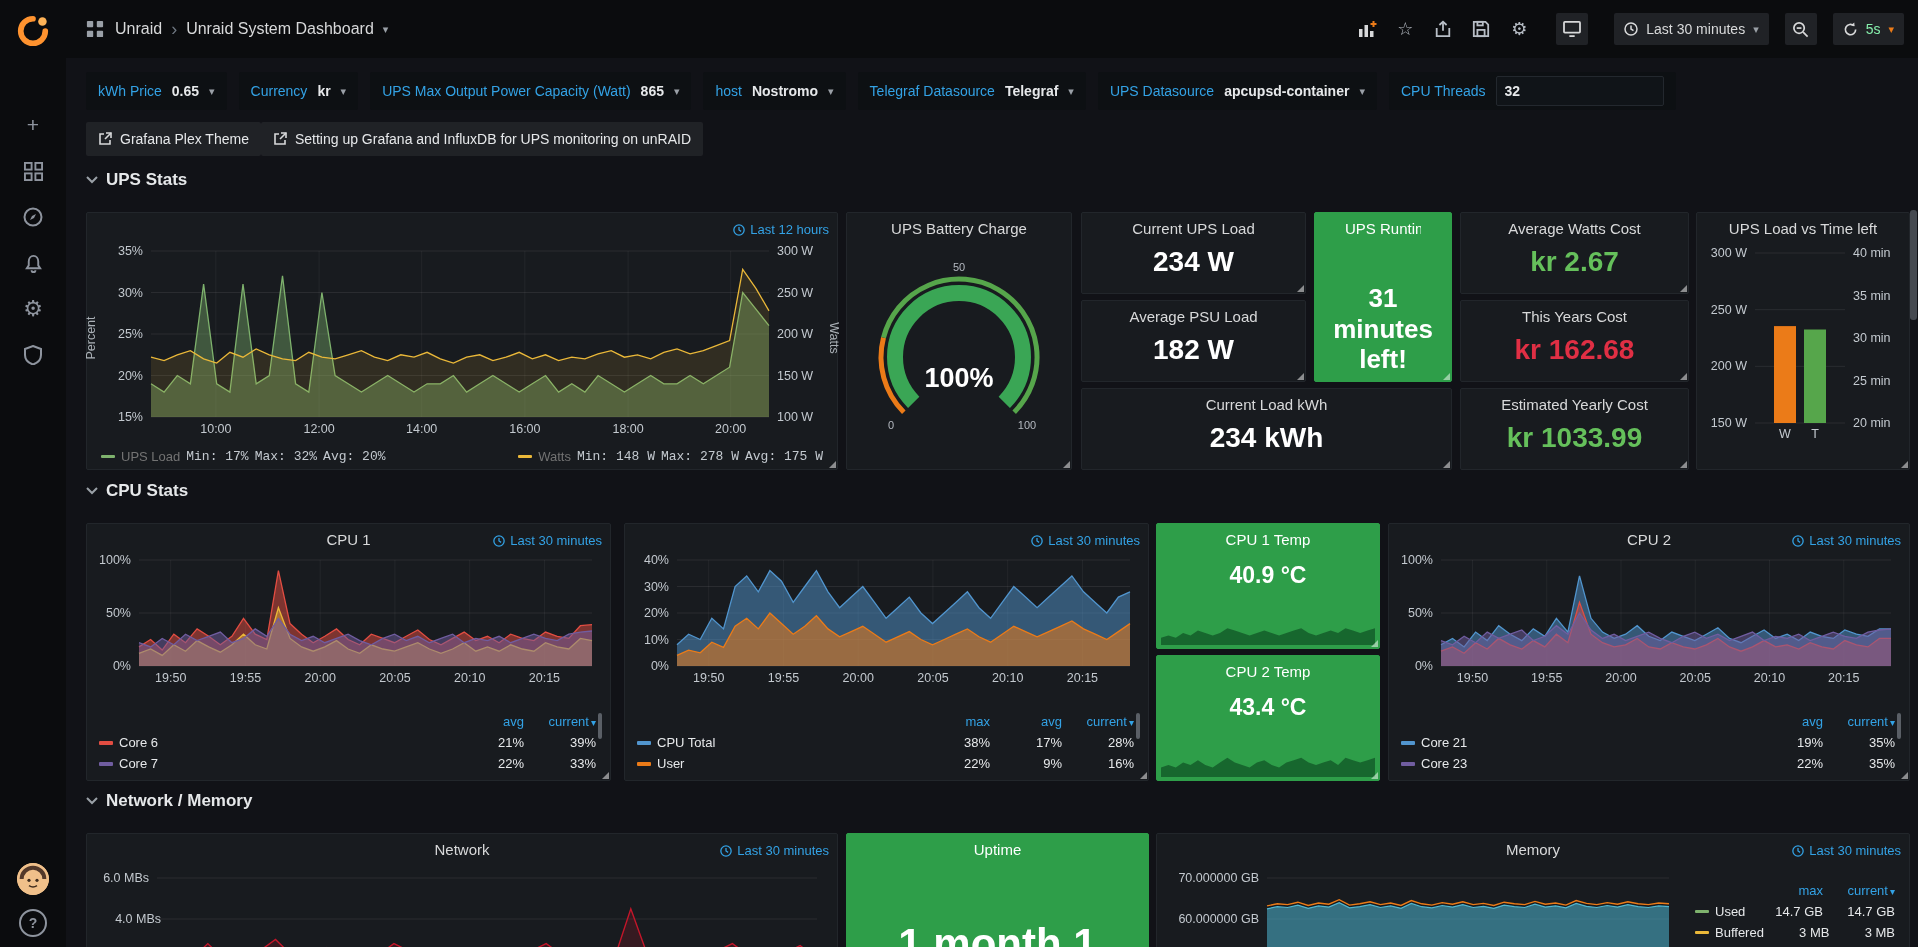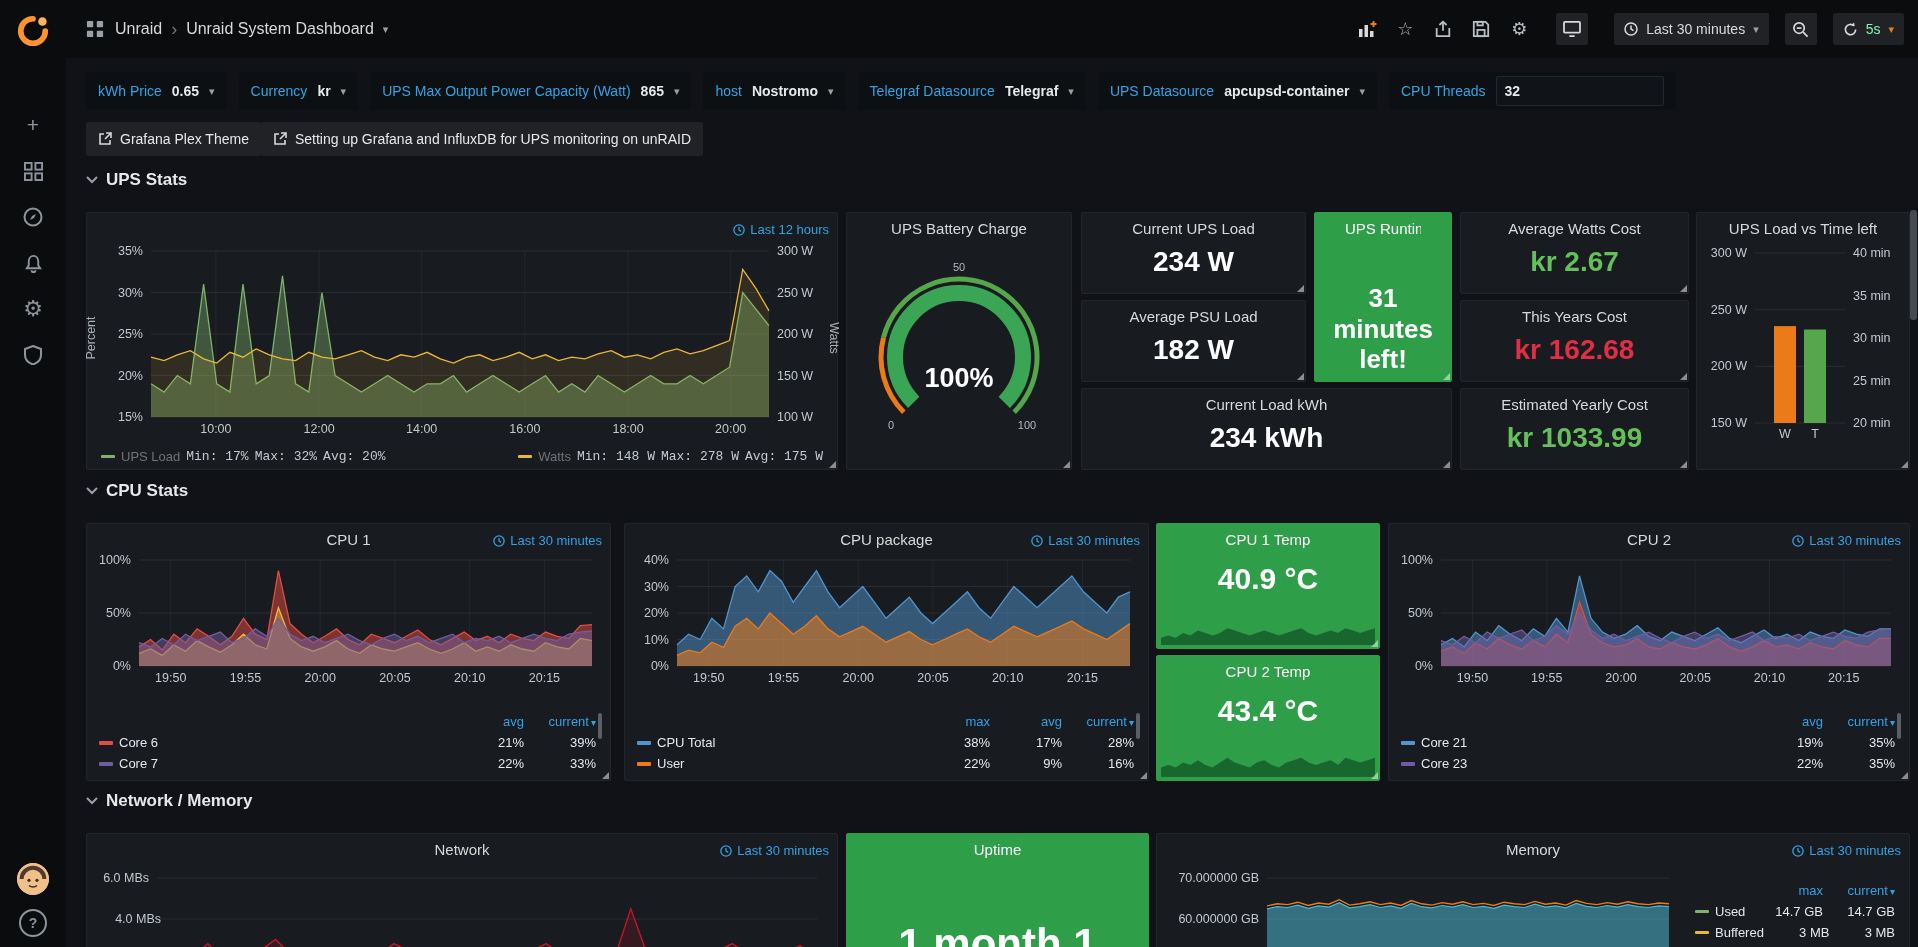--- a/index.html
+++ b/index.html
@@ -62,21 +62,21 @@
   .ls{color:#c3c9cf;font-family:Liberation Mono, monospace;}
   .ln{color:#737373;cursor:pointer;}
   .cpu-legend{position:absolute;left:12px;right:14px;bottom:6px;font-size:13px;}
   .lg-row{display:flex;align-items:center;height:21px;}
   .lg-name{flex:1;display:flex;align-items:center;gap:6px;color:#e6e8ea;}
   .lg-col{width:72px;text-align:right;color:#e6e8ea;}
   .hd{color:#33a2e5;cursor:pointer;}
   .sort::after{content:'▾';margin-left:2px;font-size:10px;}
   .lg-scroll{position:absolute;right:-6px;top:2px;width:4px;height:26px;background:#5a5f66;border-radius:2px;}
   .runtime-val{position:absolute;top:40px;left:6px;right:6px;text-align:center;font-size:26px;line-height:1.18;font-weight:700;color:#fff;margin-top:30px;}
-  .temp-val{position:absolute;top:38px;left:0;right:0;text-align:center;font-size:30px;font-weight:700;color:#fff;}
+  .temp-val{position:absolute;top:38px;left:0;right:0;text-align:center;font-size:23px;font-weight:700;color:#fff;}
   .uptime-val{position:absolute;top:86px;left:0;right:0;text-align:center;font-size:42px;font-weight:700;color:#fff;white-space:nowrap;}
   .mem-legend{position:absolute;right:14px;top:46px;width:200px;font-size:13px;}
   .gauge-wrap{position:absolute;top:34px;left:0;right:0;display:flex;justify-content:center;}
   .scroll-thumb{position:absolute;right:1px;top:210px;width:7px;height:110px;background:#464a51;border-radius:3px;z-index:40;}
   svg{display:block;}
 </style>
 </head>
 <body>
 
 <nav class="sidebar">
@@ -474,21 +474,20 @@
         <span>Core 7</span>
         </span>
       <span class="lg-col">22%</span>
       <span class="lg-col">33%</span>
     </div>
     <div class="lg-scroll"></div>
   </div>
 </section>
 
 <section class="panel" style="left:624px;top:523px;width:523px;height:256px">
-  <div class="panel-title">CPU package</div>
   <div class="time-link">
     <svg width="12" height="12" viewBox="0 0 14 14">
       <circle cx="7" cy="7" r="6" fill="none" stroke="#33a2e5" stroke-width="1.5"></circle>
       <path d="M7 3.5 V7 l2.5 1.6" stroke="#33a2e5" stroke-width="1.5" fill="none"></path>
       </svg>
     <span>Last 30 minutes</span>
   </div>
   <div class="chart" style="inset: 30px 10px 92px 6px; position: absolute;">
       <svg width="507" height="134">
         <line x1="46" y1="6" x2="499" y2="6" stroke="rgba(255,255,255,0.08)"></line>

